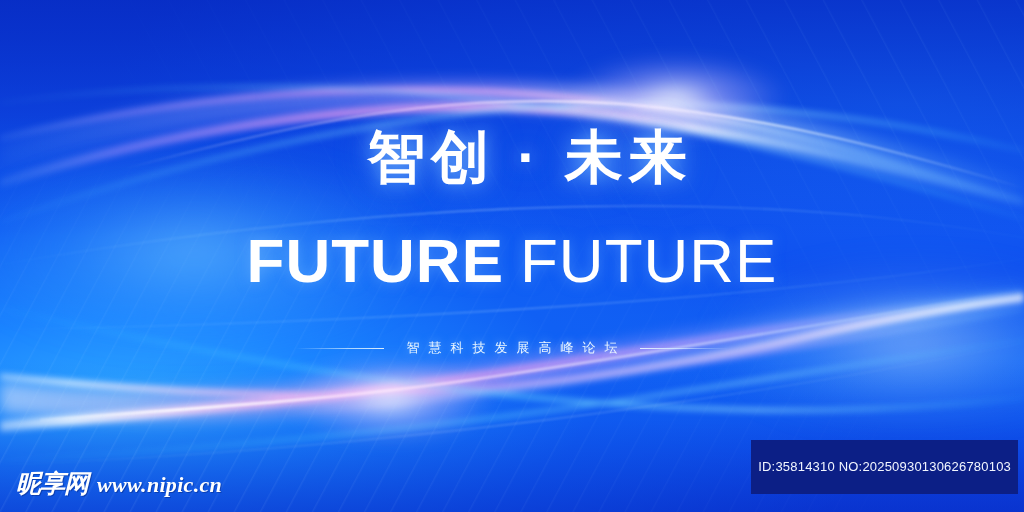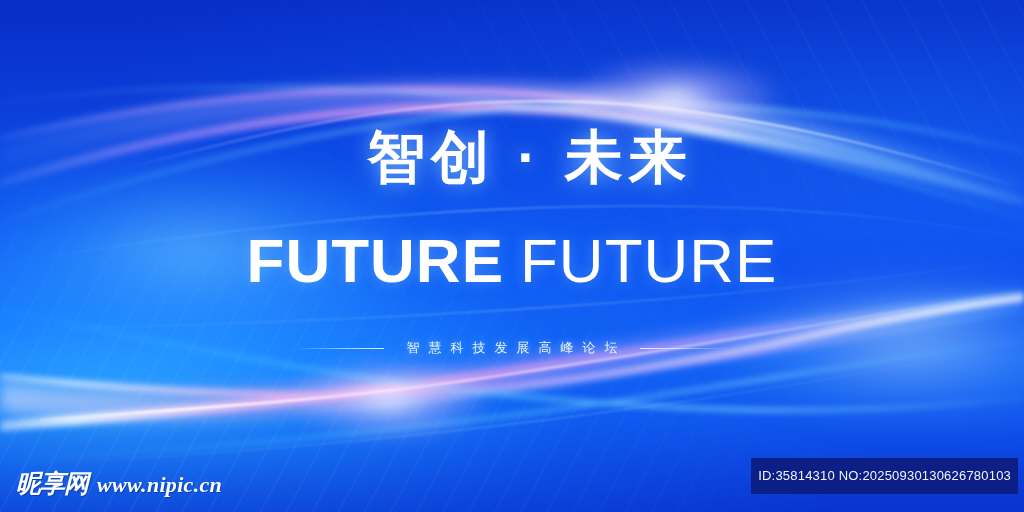--- a/index.html
+++ b/index.html
@@ -160,21 +160,21 @@
     text-shadow:1px 1px 0 rgba(0,20,90,.35);
   }
 
   
   .id-badge{
     position:absolute;right:6px;bottom:18px;
     background:#0c1f86;
     color:#f2f6ff;
     font-family:"Liberation Sans","DejaVu Sans",sans-serif;
     font-size:13px;line-height:22px;
-    padding:7px 7px;
+    padding:16px 7px;
     white-space:nowrap;
     letter-spacing:.2px;
   }
 </style>
 </head>
 <body>
 
 <div id="stage">
 
   <div class="bg-base"></div>

